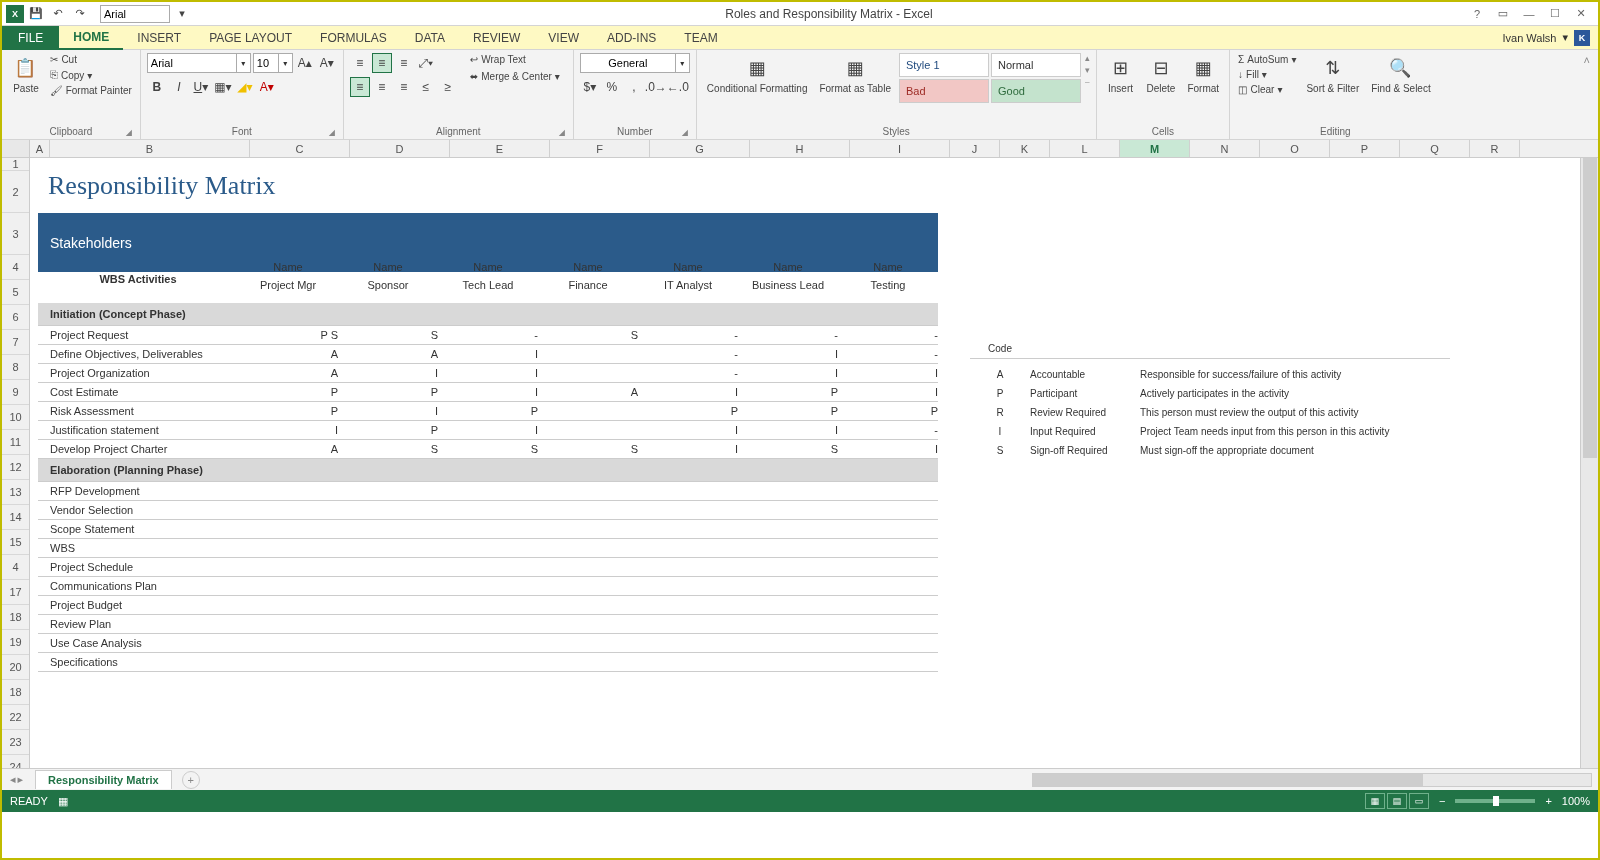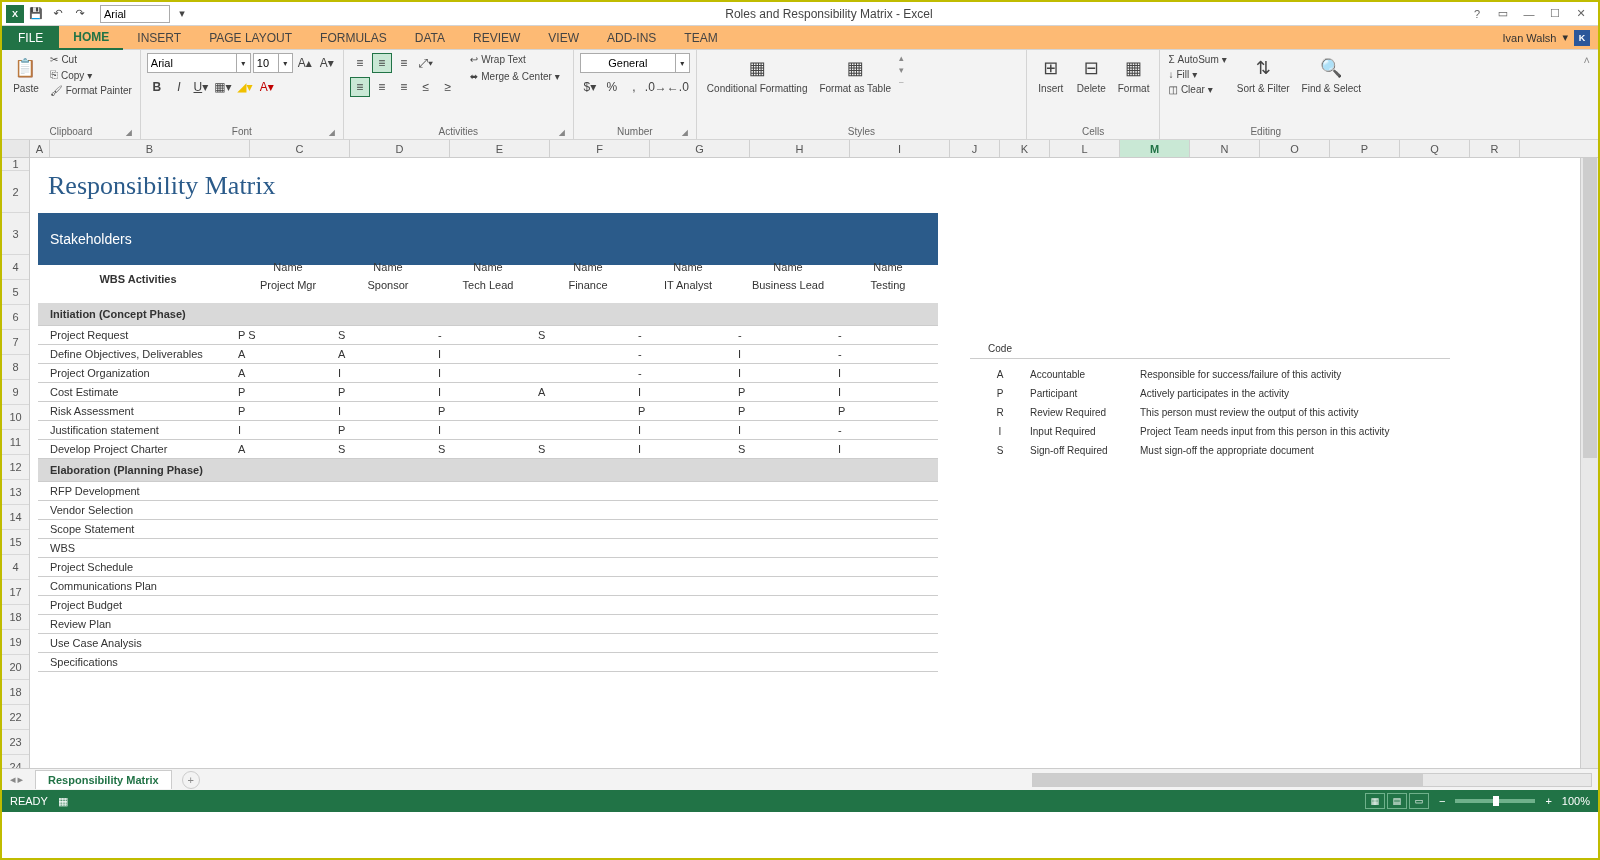--- a/index.html
+++ b/index.html
@@ -7,21 +7,21 @@
 .titlebar { height: 24px; background: #fff; display: flex; align-items: center; border-bottom: 1px solid #d4d4d4; }
 .titlebar .qat { display: flex; align-items: center; gap: 2px; padding-left: 4px; }
 .titlebar .qat-btn { width: 20px; height: 18px; display: flex; align-items: center; justify-content: center; color: #444; }
 .titlebar .xl-icon { width: 18px; height: 18px; background: #217346; color: #fff; display: flex; align-items: center; justify-content: center; font-size: 9px; font-weight: bold; }
 .titlebar .font-combo { margin-left: 8px; }
 .titlebar .font-combo input { width: 70px; height: 18px; border: 1px solid #ababab; font-size: 11px; padding: 0 3px; }
 .titlebar .title { flex: 1; text-align: center; font-size: 12px; color: #444; }
 .titlebar .winbtns { display: flex; gap: 4px; padding-right: 6px; }
 .titlebar .winbtn { width: 22px; height: 18px; display: flex; align-items: center; justify-content: center; color: #666; }
 
-.tabs-row { height: 24px; background: #fdba74; display: flex; align-items: center; border-bottom: 1px solid #d4d4d4; }
+.tabs-row { height: 24px; background: #fef9c3; display: flex; align-items: center; border-bottom: 1px solid #d4d4d4; }
 .file-tab { background: #217346; color: #fff; padding: 4px 16px; font-size: 12px; height: 24px; display: flex; align-items: center; }
 .ribbon-tab { padding: 4px 14px; font-size: 12px; color: #444; cursor: pointer; height: 24px; display: flex; align-items: center; }
 .ribbon-tab.active { color: #217346; border-bottom: 2px solid #217346; font-weight: 600; }
 .user-area { margin-left: auto; display: flex; align-items: center; gap: 6px; padding-right: 8px; font-size: 11px; }
 .user-icon { width: 16px; height: 16px; background: #2b579a; color: #fff; display: flex; align-items: center; justify-content: center; font-size: 9px; font-weight: bold; }
 
 .ribbon { height: 90px; background: #f3f3f3; display: flex; border-bottom: 1px solid #d4d4d4; }
 .rgroup { border-right: 1px solid #d4d4d4; padding: 3px 6px 0; display: flex; flex-direction: column; position: relative; }
 .rgroup-body { flex: 1; display: flex; align-items: flex-start; gap: 4px; }
 .rgroup-label { text-align: center; font-size: 10px; color: #666; padding: 2px 0; position: relative; }
@@ -51,31 +51,31 @@
 
 .sheet-area { display: flex; height: 610px; overflow: hidden; }
 .row-headers { width: 28px; background: #f0f0f0; border-right: 1px solid #ccc; }
 .row-h { height: 25px; text-align: center; font-size: 11px; color: #555; border-bottom: 1px solid #d8d8d8; line-height: 25px; }
 .row-h.r1 { height: 13px; line-height: 13px; }
 .row-h.r2 { height: 42px; line-height: 42px; }
 .row-h.r3 { height: 42px; line-height: 42px; }
 .grid { flex: 1; position: relative; background: #fff; }
 
 .doc-title { position: absolute; top: 13px; left: 18px; font-size: 26px; color: #2b5b8a; font-family: "Segoe UI Light", "Segoe UI"; }
-.stakeholder-banner { position: absolute; top: 55px; left: 8px; width: 900px; height: 52px; background: #2b5b8a; color: #fff; padding-left: 12px; font-size: 14px; display: flex; align-items: center; }
+.stakeholder-banner { position: absolute; top: 55px; left: 8px; width: 900px; height: 59px; background: #2b5b8a; color: #fff; padding-left: 12px; font-size: 14px; display: flex; align-items: center; }
 .matrix { position: absolute; top: 97px; left: 8px; width: 900px; }
 .matrix-head { display: flex; }
 .matrix-head .mh-activities { width: 200px; font-size: 11px; font-weight: bold; text-align: center; padding: 18px 0; }
 .matrix-head .mh-col { width: 100px; text-align: center; font-size: 11px; padding: 6px 0; }
 .matrix-head .mh-col .hn { font-weight: normal; display: block; margin-bottom: 6px; }
 .matrix-head .mh-col .hr { display: block; }
 .section-row { background: #d9d9d9; font-weight: bold; font-size: 11px; padding: 5px 12px; border-bottom: 1px solid #ccc; }
 .data-row { display: flex; font-size: 11px; border-bottom: 1px solid #ccc; height: 19px; align-items: center; }
 .data-row .act { width: 200px; padding-left: 12px; }
-.data-row .cell { width: 100px; text-align: left; }
+.data-row .cell { width: 100px; text-align: right; }
 
 .legend { position: absolute; top: 185px; left: 940px; font-size: 10px; }
 .legend-head { display: flex; border-bottom: 1px solid #ccc; padding-bottom: 4px; margin-bottom: 6px; }
 .legend-head .lh { width: 60px; text-align: center; }
 .legend-row { display: flex; padding: 4px 0; }
 .legend-row .code { width: 60px; text-align: center; }
 .legend-row .name { width: 110px; }
 .legend-row .desc { width: 310px; }
 
 .sheet-tabs { height: 22px; background: #f3f3f3; border-top: 1px solid #ccc; display: flex; align-items: center; padding-left: 8px; gap: 4px; font-size: 11px; }
@@ -209,21 +209,21 @@
         </div>
       </div>
       <div style="display:flex;flex-direction:column;gap:4px">
         <div class="small-btn">
             <span>↩</span>
             <span>Wrap Text</span>
           </div>
         <div class="small-btn"><span>⬌</span><span>Merge &amp; Center</span>▾</div>
       </div>
     </div>
-    <div class="rgroup-label"><span>Activities</span><span class="launcher">◢</span></div>
+    <div class="rgroup-label"><span>Alignment</span><span class="launcher">◢</span></div>
   </div>
 
   <div class="rgroup" style="min-width:120px">
     <div class="rgroup-body" style="flex-direction:column;gap:4px">
       <div class="combo">
           <input style="width: 96px; text-align: center;" value="General">
           <div class="drop">▾</div>
         </div>
       <div class="icon-stack">
         <div class="sq-btn">$▾</div>
@@ -239,20 +239,30 @@
   <div class="rgroup" style="min-width:330px">
     <div class="rgroup-body">
       <div class="big-btn">
           <div class="ico">▦</div>
           <span>Conditional Formatting</span>
         </div>
       <div class="big-btn">
           <div class="ico">▦</div>
           <span>Format as Table</span>
         </div>
+      <div class="styles-gallery">
+        <div class="grow">
+          <div class="style-cell style-style1">Style 1</div>
+          <div class="style-cell style-normal">Normal</div>
+        </div>
+        <div class="grow">
+          <div class="style-cell style-bad">Bad</div>
+          <div class="style-cell style-good">Good</div>
+        </div>
+      </div>
       <div style="display:flex;flex-direction:column;gap:2px;font-size:9px;color:#888">
         <div>▴</div>
         <div>▾</div>
         <div>⎯</div>
       </div>
     </div>
     <div class="rgroup-label"><span>Styles</span></div>
   </div>
 
   <div class="rgroup">

